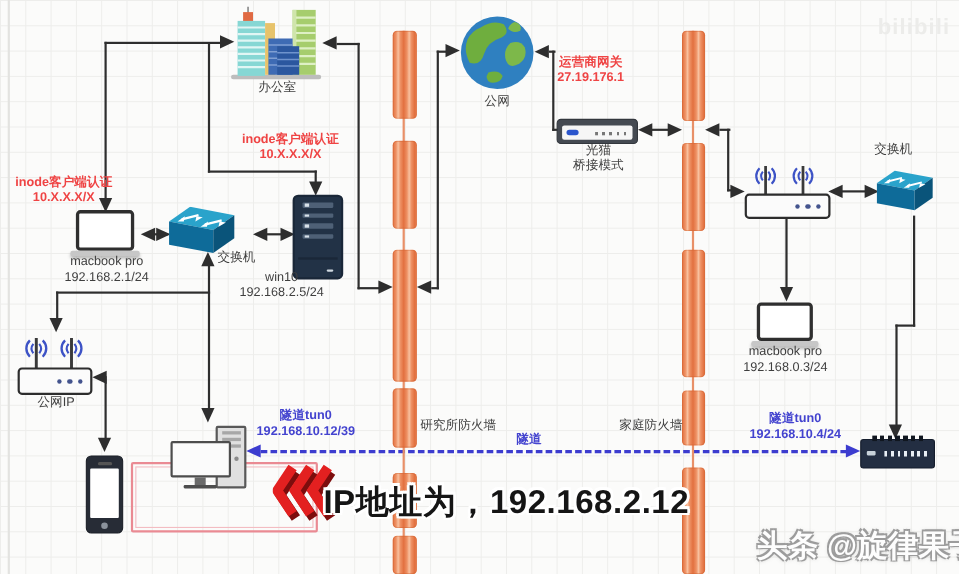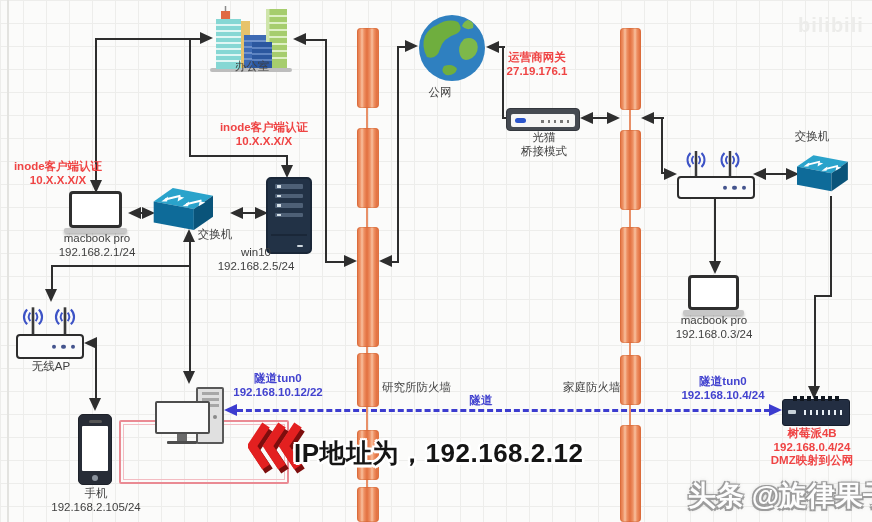--- a/index.html
+++ b/index.html
@@ -65,21 +65,21 @@
   .t2-dot{position:absolute;right:5px;top:26px;width:4px;height:4px;border-radius:50%;background:#8a8a8a;}
   .pi{position:absolute;background:#232e42;border-radius:3px;border:1px solid #151d2c;z-index:20;}
   .pi-top{position:absolute;left:10px;top:-4px;width:48px;height:5px;
           background:repeating-linear-gradient(90deg,#10161f 0 4px,transparent 4px 7px);}
   .pi-ports{position:absolute;right:5px;top:10px;width:40px;height:5px;
           background:repeating-linear-gradient(90deg,#e8eef4 0 2.5px,transparent 2.5px 6px);}
   .pi-led{position:absolute;left:5px;top:10px;width:8px;height:4px;background:#c8d2da;border-radius:1px;}
   
   .hibox{position:absolute;border:2px solid #ea8a93;border-radius:2px;z-index:5;
          outline:1px solid #f3bcc2;outline-offset:-5px;}
-  .bigtext{position:absolute;font-size:26px;font-weight:bold;color:#151515;letter-spacing:.5px;z-index:35;
+  .bigtext{position:absolute;font-size:30px;font-weight:bold;color:#151515;letter-spacing:.5px;z-index:35;
     text-shadow:-2px -2px 0 #fff,2px -2px 0 #fff,-2px 2px 0 #fff,2px 2px 0 #fff,
                 0 -2.5px 0 #fff,0 2.5px 0 #fff,-2.5px 0 0 #fff,2.5px 0 0 #fff;}
   .wm-top{position:absolute;font-size:20px;font-weight:bold;color:#ececea;z-index:3;letter-spacing:1px;}
   .wm-bot{position:absolute;font-size:28px;font-weight:bold;color:#fdfdfd;z-index:50;white-space:nowrap;
     text-shadow:-1.5px -1.5px 0 #9c9c9c,1.5px -1.5px 0 #9c9c9c,-1.5px 1.5px 0 #9c9c9c,1.5px 1.5px 0 #9c9c9c,0 0 4px rgba(110,110,110,.55);}
 </style>
 </head>
 <body>
 
 <div id="canvas">
@@ -294,22 +294,22 @@
   <svg class="dev" style="left:248px;top:420px;z-index:30" width="74" height="56" viewBox="0 0 74 56">
     <polyline points="21,9 7,30 21,51" stroke="#7d0d0d" stroke-width="9" fill="none"></polyline>
     <polyline points="37,9 23,30 37,51" stroke="#7d0d0d" stroke-width="9" fill="none"></polyline>
     <polyline points="53,9 39,30 53,51" stroke="#7d0d0d" stroke-width="9" fill="none"></polyline>
     <polyline points="18,5 4,26 18,47" stroke="#e32020" stroke-width="9" fill="none"></polyline>
     <polyline points="34,5 20,26 34,47" stroke="#e32020" stroke-width="9" fill="none"></polyline>
     <polyline points="50,5 36,26 50,47" stroke="#e32020" stroke-width="9" fill="none"></polyline>
   </svg>
   <div class="bigtext" style="left:294px;top:436px">IP地址为，192.168.2.12</div>
 
-  <div class="lbl" style="left:252px;top:60px">办公室</div>
-  <div class="lbl" style="left:440px;top:86px">公网</div>
+  <div class="lbl" style="left:252px;top:74px">办公室</div>
+  <div class="lbl" style="left:452px;top:86px">公网</div>
 
   <div class="lbl red" style="left:537px;top:51px">
     <div>运营商网关</div>
     <div>27.19.176.1</div>
   </div>
 
   <div class="lbl" style="left:544px;top:131px">
     <div>光猫</div>
     <div>桥接模式</div>
   </div>
@@ -337,37 +337,28 @@
   <div class="lbl red" style="left:58px;top:160px">
     <div>inode客户端认证</div>
     <div>10.X.X.X/X</div>
   </div>
 
   <div class="lbl red" style="left:264px;top:121px">
     <div>inode客户端认证</div>
     <div>10.X.X.X/X</div>
   </div>
 
-  <div class="lbl" style="left:51px;top:360px">无线AP</div>
-
-  <div class="lbl" style="left:96px;top:487px">
-    <div>手机</div>
-    <div>192.168.2.105/24</div>
-  </div>
-
-
-  <div class="lbl red" style="left:812px;top:427px">
-    <div>树莓派4B</div>
-    <div>192.168.0.4/24</div>
-    <div>DMZ映射到公网</div>
-  </div>
+  <div class="lbl" style="left:51px;top:360px">公网IP</div>
+
+
+
 
   <div class="lbl blue" style="left:278px;top:372px">
     <div>隧道tun0</div>
-    <div>192.168.10.12/22</div>
+    <div>192.168.10.12/39</div>
   </div>
 
   <div class="lbl blue" style="left:723px;top:375px">
     <div>隧道tun0</div>
     <div>192.168.10.4/24</div>
   </div>
 
   <div class="lbl blue" style="left:481px;top:394px">隧道</div>
 
   <div class="lblL" style="left:382px;top:381px">研究所防火墙</div>

